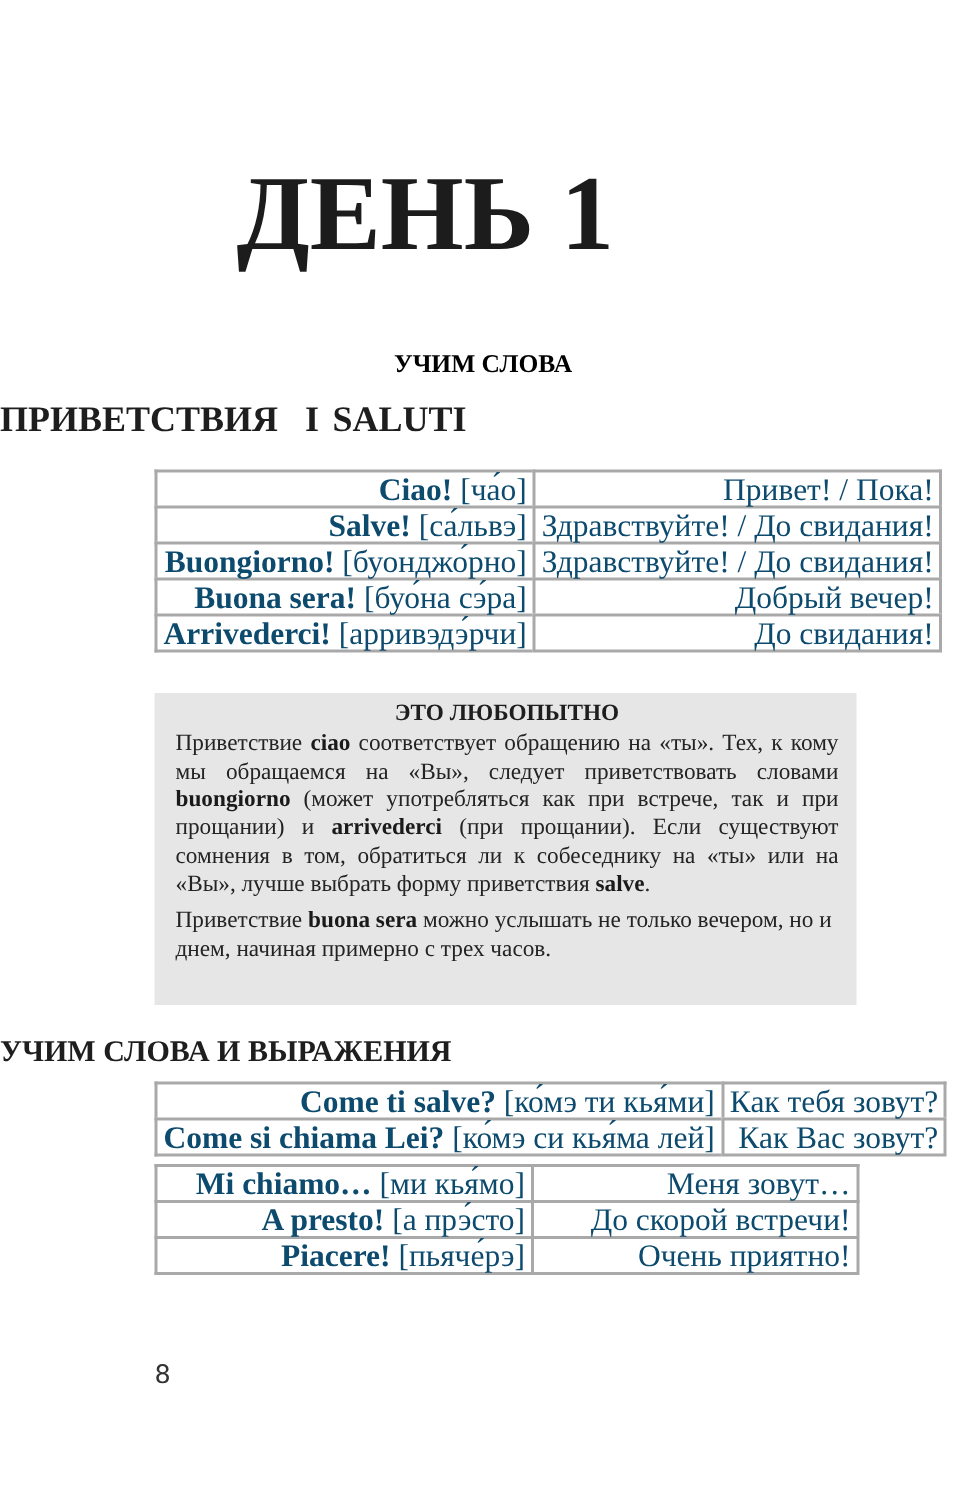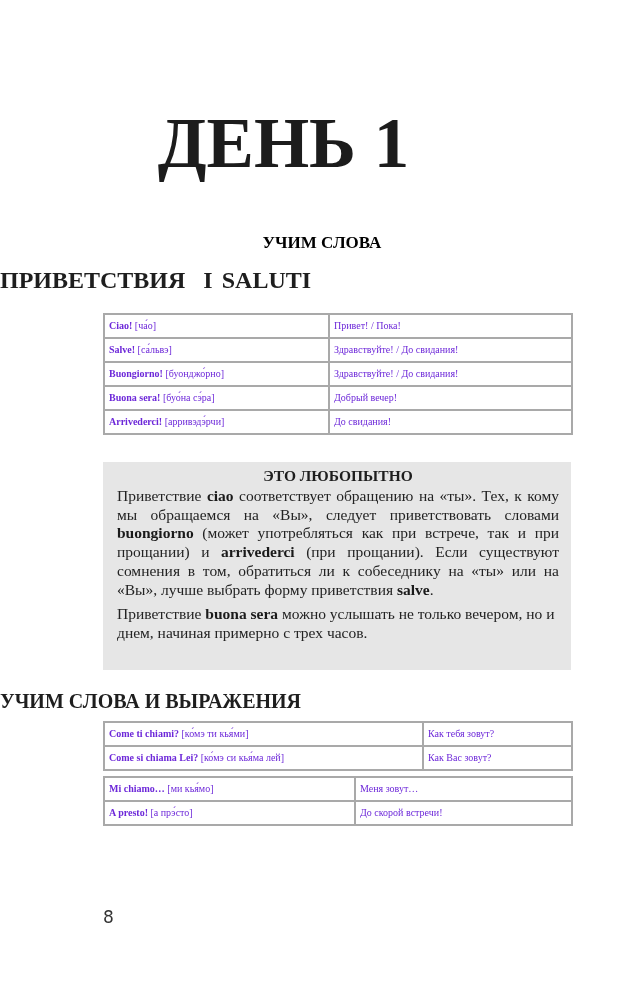--- a/index.html
+++ b/index.html
@@ -44,23 +44,24 @@
       font-weight: bold;
       line-height: 32px;
       color: #1e1e1e;
       word-spacing: 3px;
     }
 
     table.vocab {
       position: absolute;
       border-collapse: separate;
       border-spacing: 0;
-      font-size: 10px;
+      font-size: 21px;
       line-height: 20px;
-      color: #6d28d9;
+      color: #0c4a6e;
+      text-align: right;
     }
     table.vocab td {
       border-top: 2px solid #a9a9a9;
       border-left: 2px solid #a9a9a9;
       padding: 1px 4px 1px 4px;
       white-space: nowrap;
       vertical-align: middle;
       height: 20px;
     }
     table.vocab tr td:last-child {
@@ -158,36 +159,40 @@
   <div class="info-title">ЭТО ЛЮБОПЫТНО</div>
   <p class="info-para"><span>Приветствие </span><b>ciao</b><span> соответствует обращению на «ты». Тех, к кому мы обращаемся на «Вы», следует приветствовать словами </span><b>buongiorno</b><span> (может употребляться как при встрече, так и при прощании) и </span><b>arrivederci</b><span> (при прощании). Если существуют сомнения в том, обратиться ли к собеседнику на «ты» или на «Вы», лучше выбрать форму приветствия </span><b>salve</b><span>.</span></p>
   <p class="info-para" style="text-align:left;"><span>Приветствие </span><b>buona sera</b><span> можно услышать не только вечером, но и днем, начиная примерно с трех часов.</span></p>
 </div>
 
 <div class="abs section2-title">УЧИМ СЛОВА И ВЫРАЖЕНИЯ</div>
 
 <table class="vocab" id="t2">
   <tbody>
     <tr>
-      <td class="c1"><b>Come ti chiami?</b><span> [ко́мэ ти кья́ми]</span></td>
+      <td class="c1"><b>Come ti salve?</b><span> [ко́мэ ти кья́ми]</span></td>
       <td>Как тебя зовут?</td>
     </tr>
     <tr>
       <td class="c1"><b>Come si chiama Lei?</b><span> [ко́мэ си кья́ма лей]</span></td>
       <td>Как Вас зовут?</td>
     </tr>
   </tbody>
 </table>
 
 <table class="vocab" id="t3">
   <tbody>
     <tr>
       <td class="c1"><b>Mi chiamo…</b><span> [ми кья́мо]</span></td>
       <td>Меня зовут…</td>
     </tr>
     <tr>
       <td class="c1"><b>A presto!</b><span> [а прэ́сто]</span></td>
       <td>До скорой встречи!</td>
     </tr>
+    <tr>
+      <td class="c1"><b>Piacere!</b><span> [пьяче́рэ]</span></td>
+      <td>Очень приятно!</td>
+    </tr>
   </tbody>
 </table>
 
 <div class="abs page-number">8</div>
 
 </body></html>

